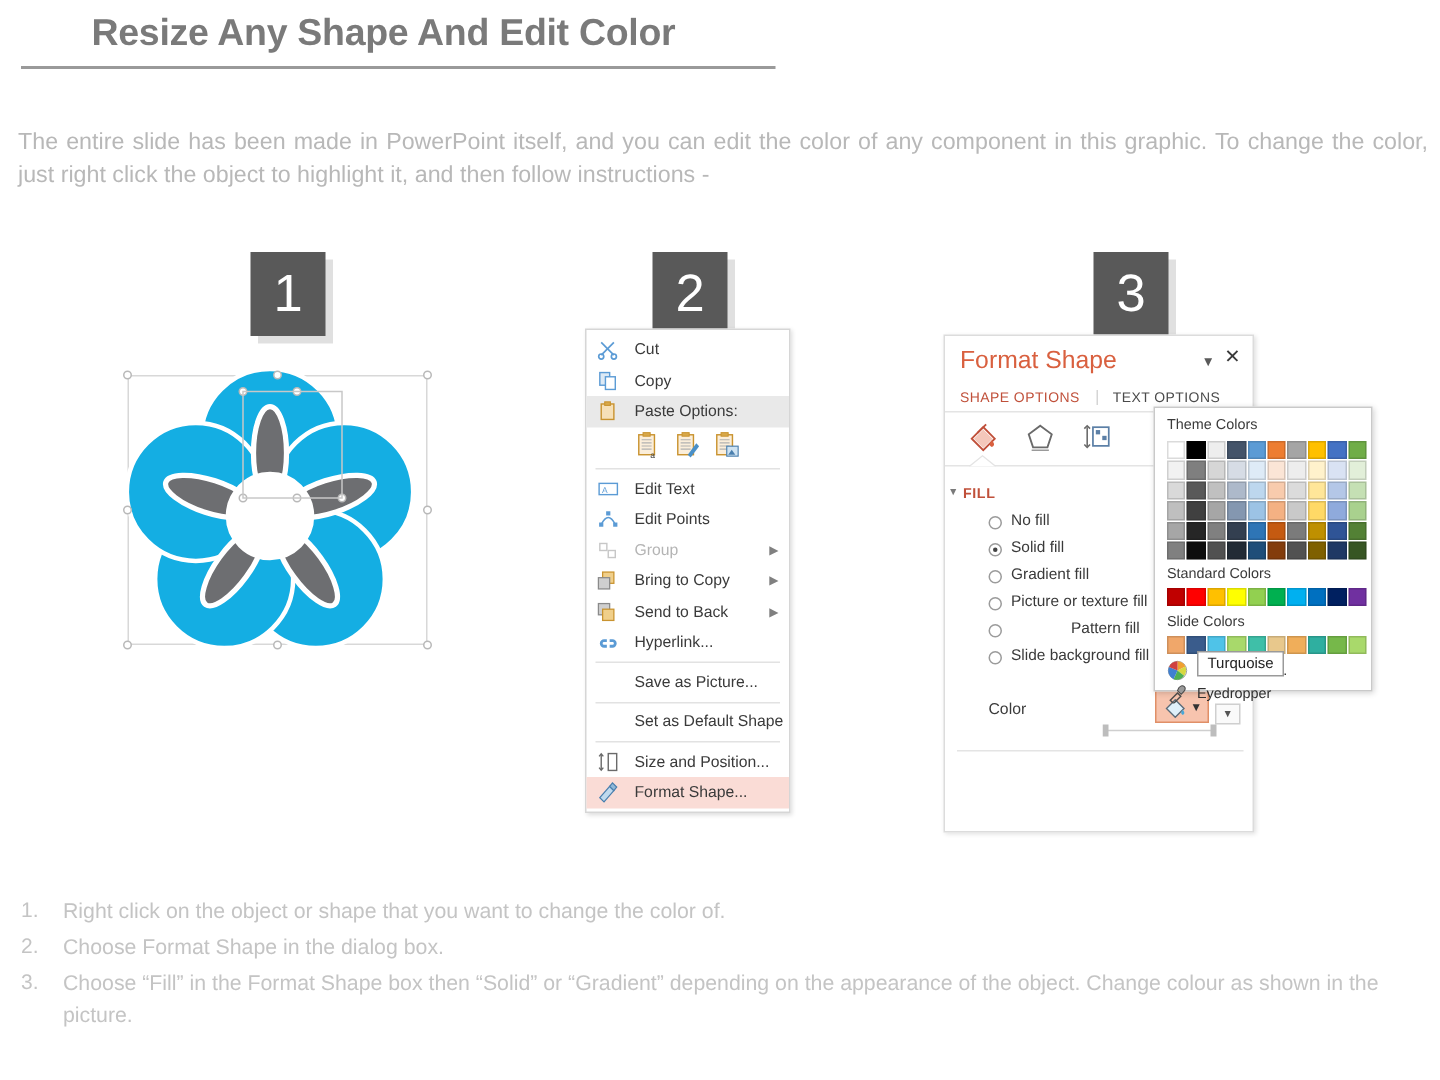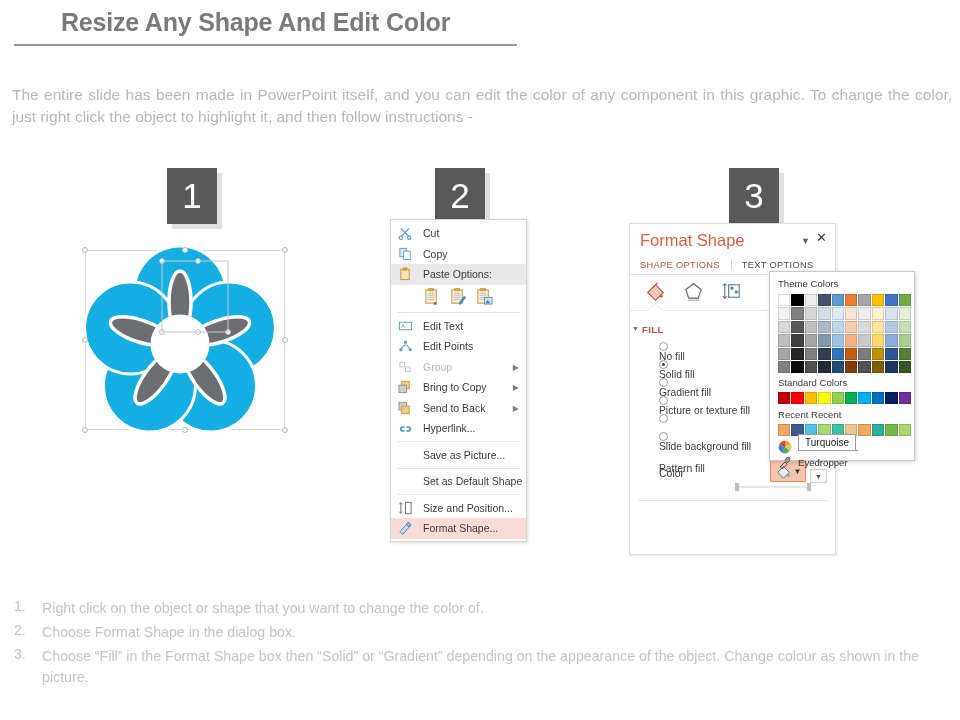--- a/index.html
+++ b/index.html
@@ -115,22 +115,22 @@
     position:absolute; left:16px; top:79px; width:18px; height:8px;
   }
   #fill-header {
     position:absolute; left:12px; top:100px;
     font-size:9.5px; font-weight:bold; color:#c0503a; letter-spacing:0.4px;
   }
   #fill-caret {
     position:absolute; left:2px; top:101px; font-size:7px; color:#7a7a7a;
   }
   .radio-row {
-    position:absolute; left:29px; display:flex; align-items:flex-start;
-    font-size:10.3px; color:#3a3a3a;flex-direction:column;
+    position:absolute; left:29px; display:flex; align-items:flex-end;
+    font-size:10.3px; color:#3a3a3a;
   }
   .radio-dot {
     width:9px; height:9px; border-radius:50%;
     border:1px solid #9b9b9b; background:#fff; margin-right:6px;
     display:inline-block; position:relative; flex:none;
   }
   .radio-dot.on::after {
     content:""; position:absolute; left:2px; top:2px;
     width:3px; height:3px; border-radius:50%; background:#444;
   }
@@ -522,21 +522,21 @@
       <div class="sw" style="background: rgb(255, 192, 0);"></div>
       <div class="sw" style="background: rgb(255, 255, 0);"></div>
       <div class="sw" style="background: rgb(146, 208, 80);"></div>
       <div class="sw" style="background: rgb(0, 176, 80);"></div>
       <div class="sw" style="background: rgb(0, 176, 240);"></div>
       <div class="sw" style="background: rgb(0, 112, 192);"></div>
       <div class="sw" style="background: rgb(0, 32, 96);"></div>
       <div class="sw" style="background: rgb(112, 48, 160);"></div>
     </div>
 
-  <div class="cp-section-label" style="top:137px;">Recent Recent</div>
+  <div class="cp-section-label" style="top:137px;">Slide Colors</div>
   <div class="sw-grid" id="grid-recent" style="left: 8px; top: 152px; grid-template-columns: repeat(10, 12.4px);">
       <div class="sw" style="background: rgb(240, 167, 106);"></div>
       <div class="sw" style="background: rgb(58, 92, 140);"></div>
       <div class="sw" style="background: rgb(79, 195, 232);"></div>
       <div class="sw" style="background: rgb(168, 217, 107);"></div>
       <div class="sw" style="background: rgb(63, 191, 168);"></div>
       <div class="sw" style="background: rgb(232, 200, 140);"></div>
       <div class="sw" style="background: rgb(240, 174, 90);"></div>
       <div class="sw" style="background: rgb(47, 175, 160);"></div>
       <div class="sw" style="background: rgb(118, 184, 74);"></div>

